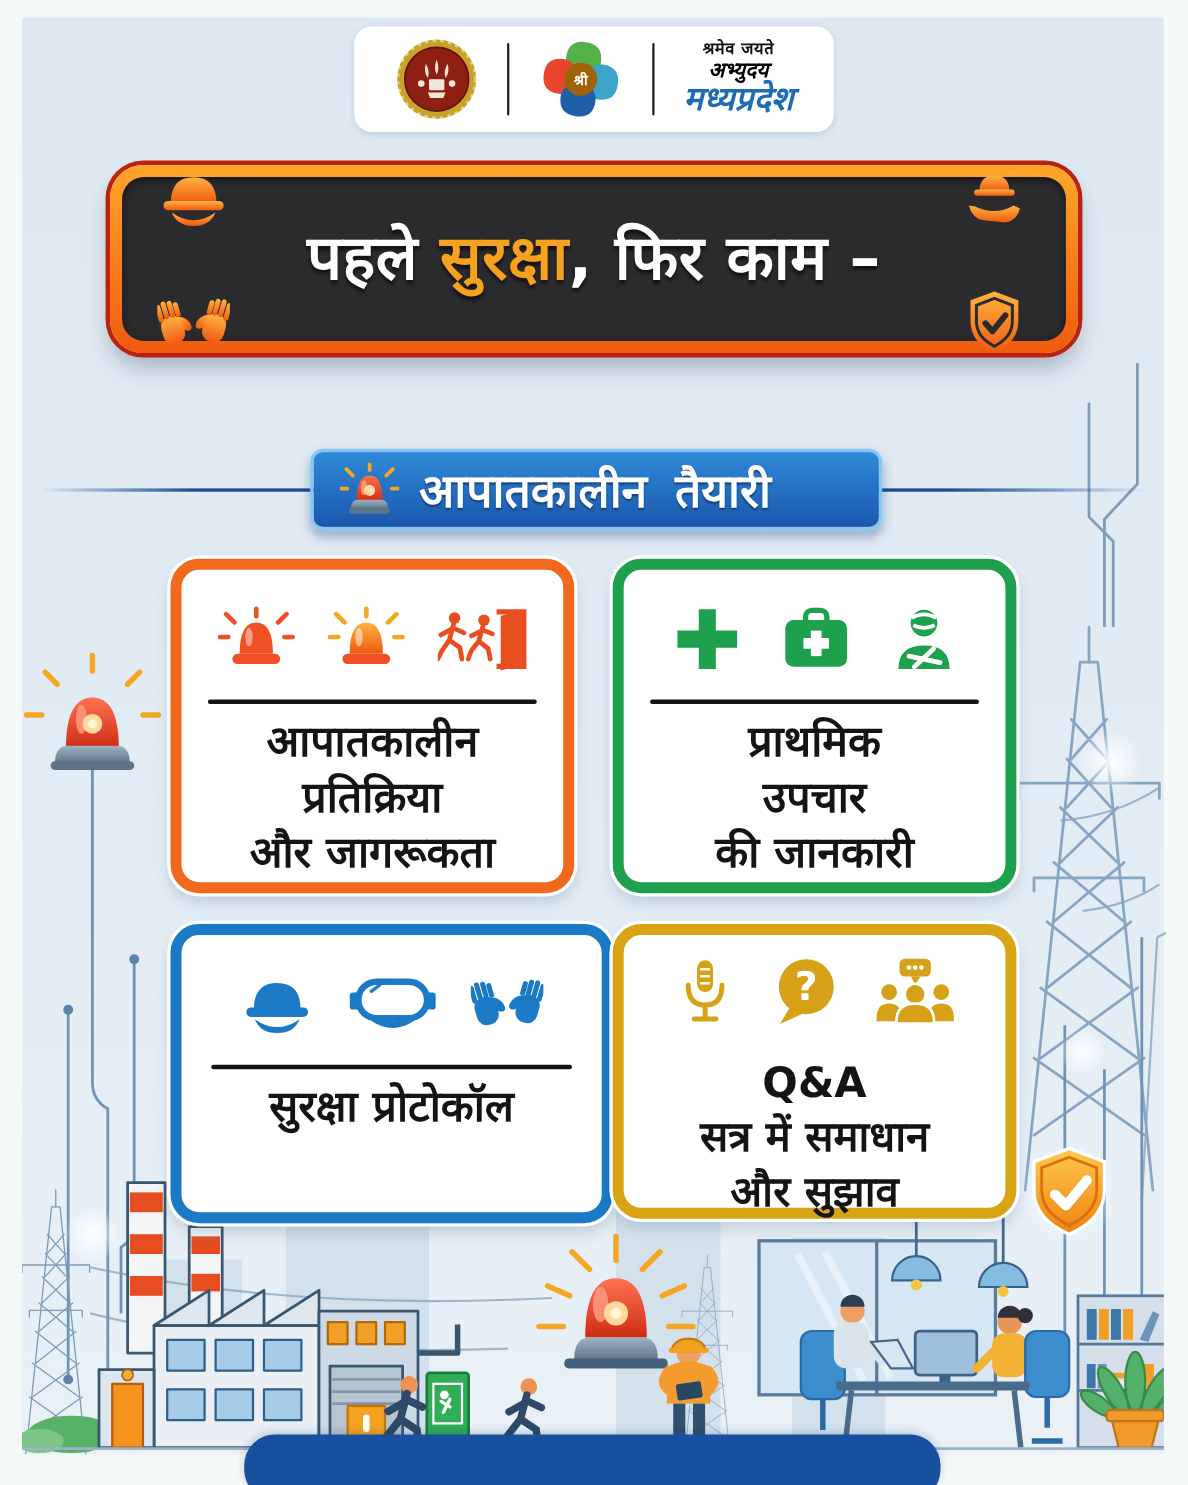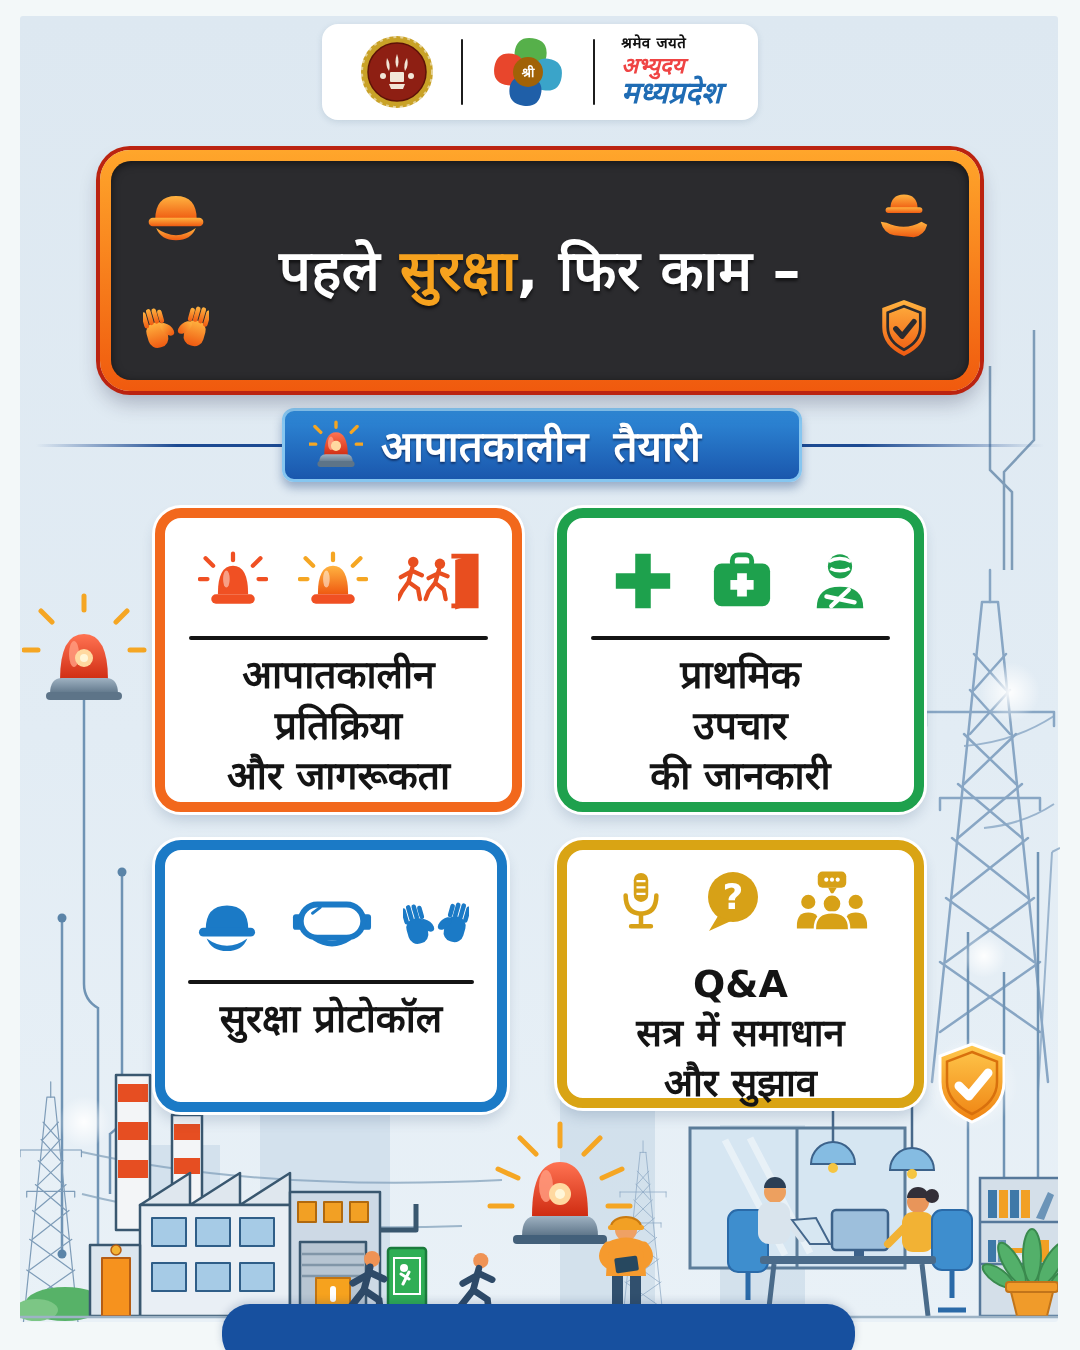--- a/index.html
+++ b/index.html
@@ -10,31 +10,31 @@
   .panel { position:absolute; left:20px; top:16px; width:1038px; height:1306px;
     background:linear-gradient(180deg,#dde8f1 0%,#e2ecf4 55%,#e9f1f7 100%); border-radius:3px; }
 
   svg.deco { position:absolute; pointer-events:none; }
 
   
   .header-card { position:absolute; left:322px; top:24px; width:436px; height:96px;
     background:#ffffff; border-radius:16px; box-shadow:0 2px 6px rgba(80,110,140,.18);
     display:flex; align-items:center; justify-content:space-evenly; padding:0 10px; z-index:6; }
   .logo-divider { width:2px; height:66px; background:#1c1c1c; border-radius:1px; }
-  .brand-text { line-height:1.05; }
+  .brand-text { text-align:center; line-height:1.05; }
   .brand-motto { font-size:15px; font-weight:700; color:#111; letter-spacing:.5px; }
-  .brand-l1 { font-size:22px; font-weight:800; font-style:italic; color:#ef4444; margin-top:2px; }
+  .brand-l1 { font-size:19px; font-weight:800; font-style:italic; color:#000000; margin-top:2px; }
   .brand-l2 { font-size:30px; font-weight:800; font-style:italic; color:#1f6cb4; }
   .shri-center { position:absolute; left:50%; top:50%; transform:translate(-50%,-50%);
     width:30px; height:30px; background:#a16207; border-radius:50%; color:#fff; font-size:13px;
     font-weight:700; display:flex; align-items:center; justify-content:center; }
   .shri-wrap { position:relative; width:76px; height:76px; }
 
   
-  .banner { position:absolute; left:100px; top:150px; width:880px; height:241px;
+  .banner { position:absolute; left:100px; top:150px; width:880px; height:171px;
     background:linear-gradient(180deg,#ffa62b,#f05a0e); border-radius:30px; padding:11px;
     box-shadow:0 0 0 4px #bb2310, 0 12px 20px rgba(30,30,60,.28); z-index:5; }
   .banner-inner { width:100%; height:100%; background:#2b2b2e; border-radius:20px;
     display:flex; align-items:center; padding:0 20px;
     box-shadow:inset 0 2px 8px rgba(0,0,0,.55); }
   .banner-icons { width:90px; height:178px; display:flex; flex-direction:column;
     justify-content:space-between; align-items:center; }
   .banner-text { flex:1; text-align:center; color:#fff; font-weight:800; font-size:56px;
     line-height:1.34; text-shadow:0 3px 3px rgba(0,0,0,.55); letter-spacing:.5px; }
   .banner-text .accent { color:#f6a21e; }
@@ -47,21 +47,21 @@
     border-radius:12px; box-shadow:0 6px 10px rgba(20,60,120,.35);
     display:flex; align-items:center; gap:18px; padding-left:24px;font-family:Liberation Mono, monospace; }
   .ribbon-title { color:#fff; font-size:42px; font-weight:800; text-shadow:0 2px 2px rgba(0,0,30,.45); }
 
   
   .card { position:absolute; background:#fff; border-style:solid; border-width:10px;
     border-radius:26px; box-shadow:0 0 0 3px #fff, 0 8px 14px rgba(40,70,110,.20);
     display:flex; flex-direction:column; align-items:center; z-index:4; }
   .card--c0 { left:155px; top:508px; width:367px; height:304px; border-color:#f2681c; padding-top:24px; }
   .card--c1 { left:557px; top:508px; width:367px; height:304px; border-color:#1ea14d; padding-top:24px; }
-  .card--c2 { left:155px; top:840px; width:352px; height:272px; border-color:#1b7ac6; padding-top:32px; }
+  .card--c2 { left:155px; top:840px; width:402px; height:272px; border-color:#1b7ac6; padding-top:20px; }
   .card--c3 { left:557px; top:840px; width:367px; height:268px; border-color:#d9a414; padding-top:18px; }
   .card-icons { display:flex; align-items:center; justify-content:center; gap:30px; height:82px; }
   .card-divider { width:86%; height:4px; background:#141414; border-radius:2px; margin:16px 0 10px; }
   .card-lines { text-align:center; font-weight:800; color:#141414; font-size:39px; line-height:1.3; }
   .card--c3 .card-lines { font-size:38px; }
 
   
   .footer-bar { position:absolute; left:222px; top:1304px; width:633px; height:60px;
     background:#17509f; border-radius:28px; z-index:7; box-shadow:0 -2px 8px rgba(10,40,90,.2); }
 

